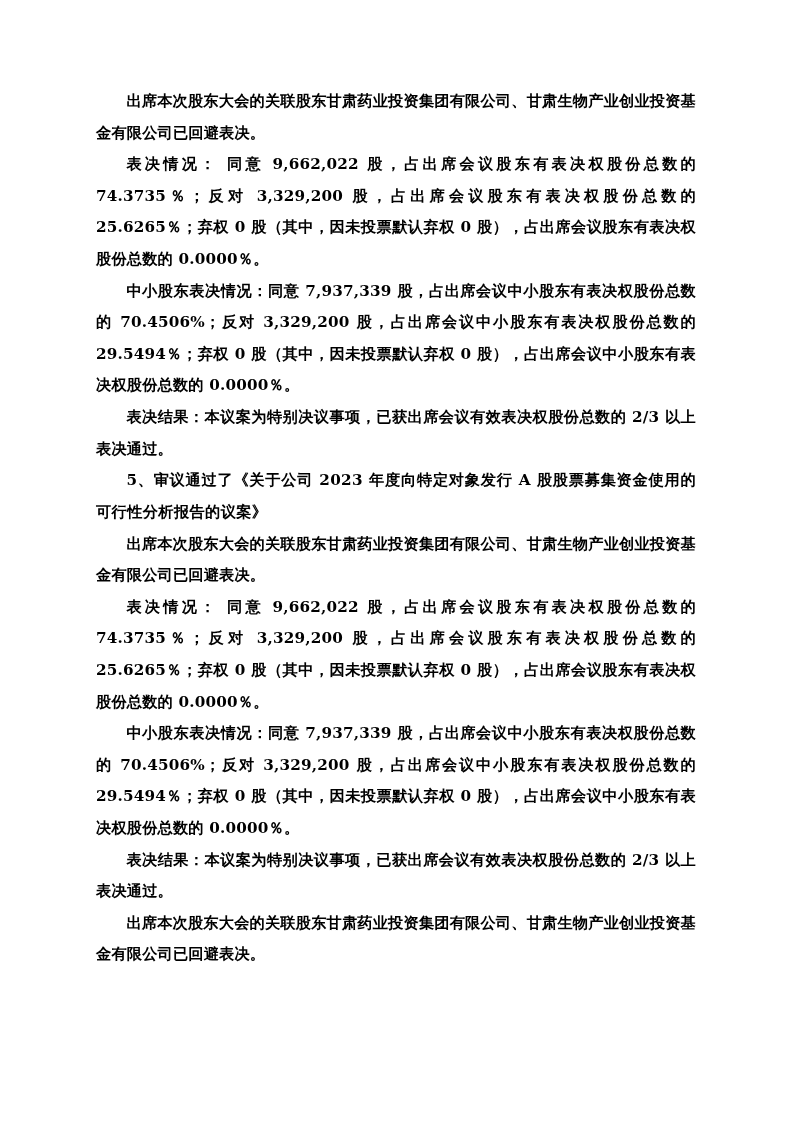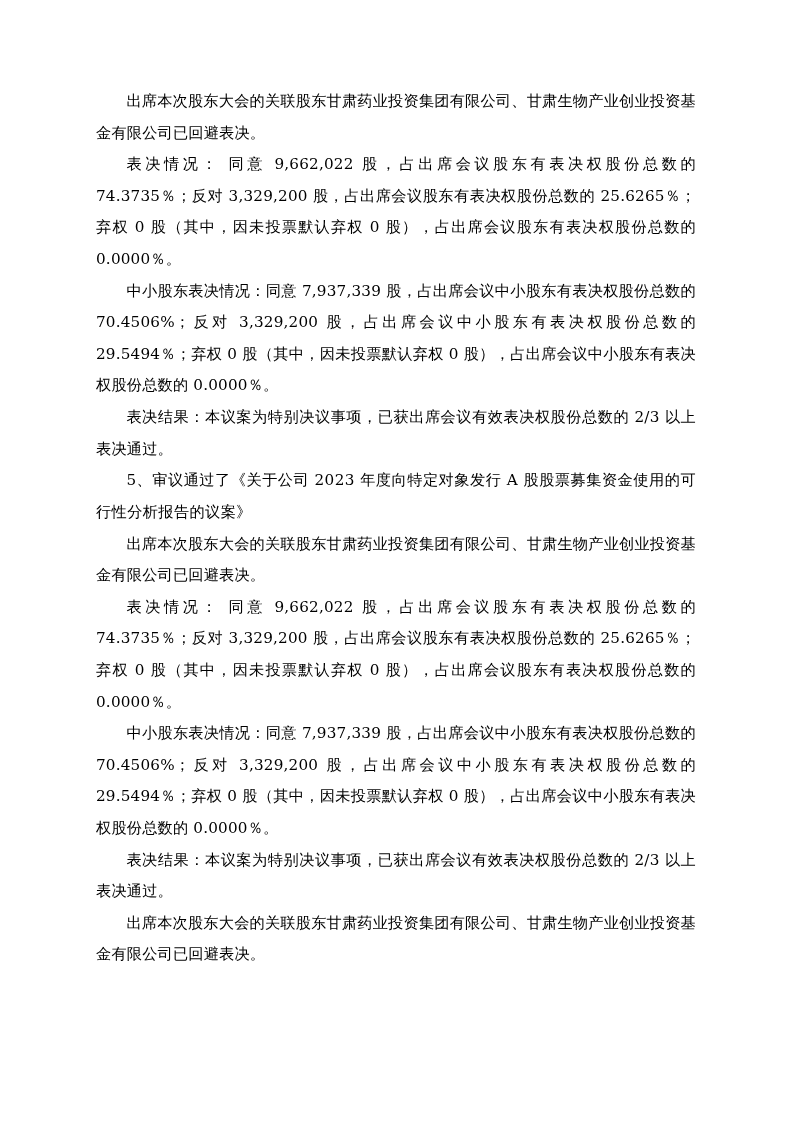--- a/index.html
+++ b/index.html
@@ -26,26 +26,27 @@
     width: 600px;
   }
   p {
     margin: 0;
     font-size: 15.2px;
     line-height: 2.08;
     text-align: justify;
     text-justify: inter-ideograph;
     color: #000000;
     letter-spacing: 0.2px;
+    font-weight: bold;
   }
   p.indent {
     text-indent: 2em;
   }
   p.heading {
-    font-weight: normal;
+    font-weight: bold;
     text-indent: 2em;
     letter-spacing: 0.4px;
   }
 </style>
 </head>
 <body>
 
 <div class="page">
   <div class="content">
     <p class="indent">出席本次股东大会的关联股东甘肃药业投资集团有限公司、甘肃生物产业创业投资基金有限公司已回避表决。</p>

